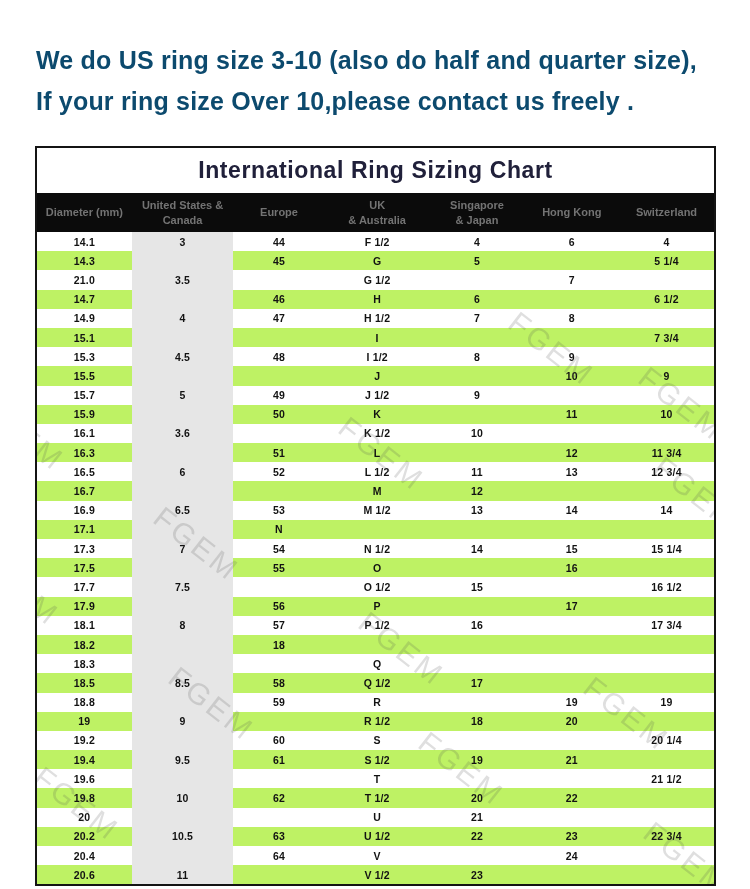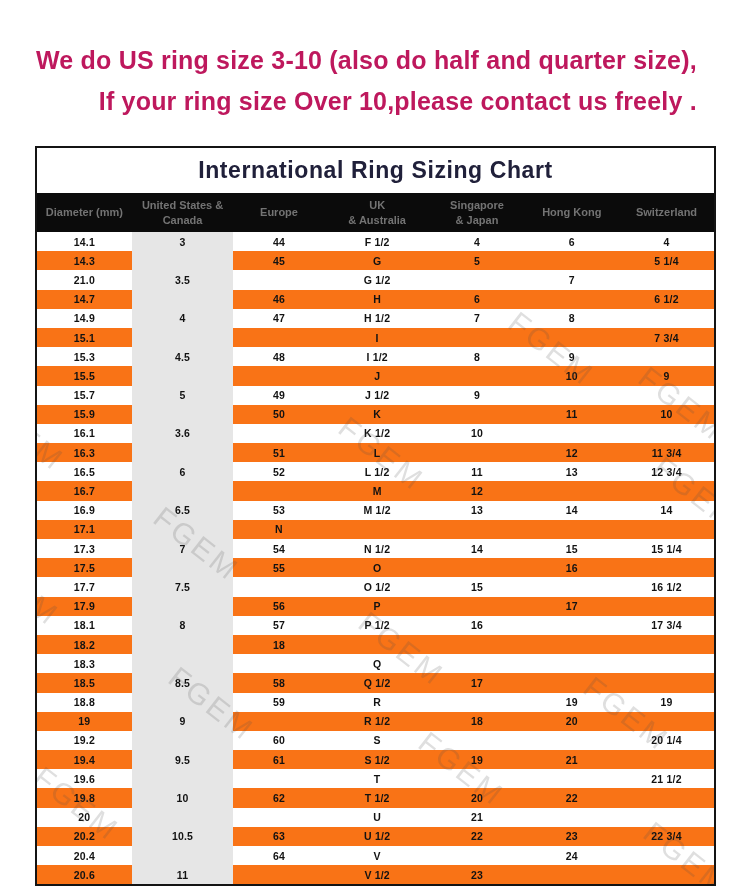--- a/index.html
+++ b/index.html
@@ -2,22 +2,22 @@
 <html><head>
 <meta charset="utf-8">
 <style>
   html,body{margin:0;padding:0;}
   body{
     width:750px;height:889px;background:#ffffff;position:relative;
     font-family:"Liberation Sans",sans-serif;overflow:hidden;
   }
   .intro{
     position:absolute;left:36px;top:40px;
-    color:#be185d;font-weight:bold;font-size:25px;line-height:41px;
-    letter-spacing:0.2px;white-space:nowrap;text-align:right;
+    color:#0c4a6e;font-weight:bold;font-size:25px;line-height:41px;
+    letter-spacing:0.2px;white-space:nowrap;
   }
   .table-wrap{
     position:absolute;left:35px;top:146px;width:681px;
     border:2px solid #141414;background:#ffffff;box-sizing:border-box;
   }
   .chart-title{
     height:45px;display:flex;align-items:center;justify-content:center;
     font-size:23px;font-weight:bold;color:#20203a;letter-spacing:0.6px;
     background:#ffffff;
   }
@@ -28,21 +28,21 @@
   }
   .hcell{
     font-size:11px;font-weight:bold;white-space:pre-line;line-height:1.3;
     padding:2px 0;
   }
   .t-body{position:relative;overflow:hidden;}
   .trow{
     display:grid;grid-template-columns:14% 15% 13.5% 15.5% 14% 14% 14%;
     height:19.2px;background:#ffffff;
   }
-  .trow.striped{background:#f97316;}
+  .trow.striped{background:#bef264;}
   .tcell{
     display:flex;align-items:center;justify-content:center;
     font-size:10.5px;font-weight:bold;color:#121212;height:100%;
     letter-spacing:0.2px;
   }
   .tcell.us-band{background:#e6e6e6;}
   .wm{
     position:absolute;z-index:2;pointer-events:none;
     font-size:30px;letter-spacing:3px;color:rgba(80,80,80,0.18);
     transform:rotate(38deg);white-space:nowrap;font-weight:normal;

